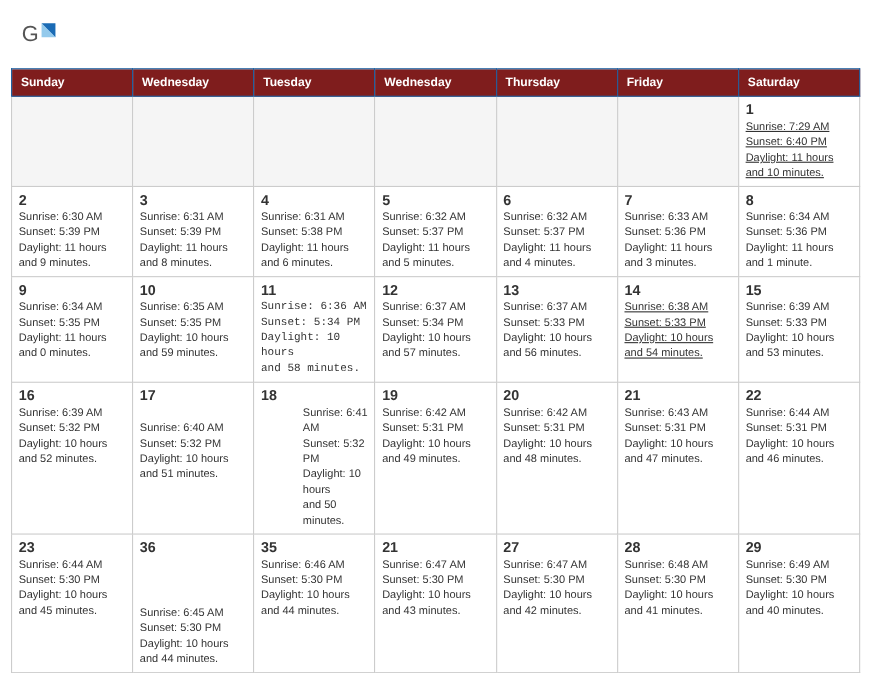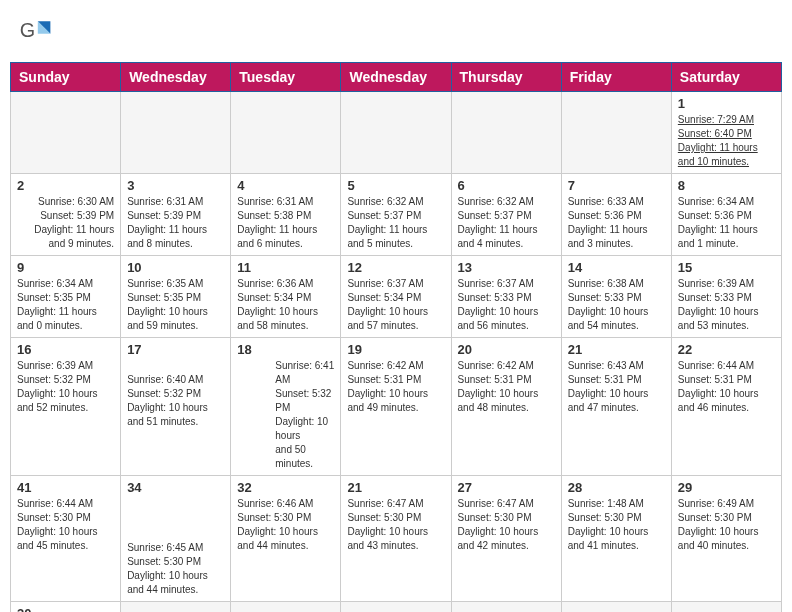--- a/index.html
+++ b/index.html
@@ -45,23 +45,23 @@
     .location {
       font-size: 14px;
       color: #555;
     }
     .calendar {
       width: 100%;
       border-collapse: collapse;
       border: 1px solid #ccc;
     }
     .calendar th {
-      background-color: #be185d;
+      background-color: #7f1d1d;
       color: #fff;
-      font-size: 14px;
+      font-size: 11px;
       font-weight: bold;
       padding: 6px 8px;
       text-align: left;
       border: 1px solid #2060a0;
     }
     .calendar td {
       width: calc(100% / 7);
       vertical-align: top;
       padding: 4px 6px;
       border: 1px solid #ccc;
@@ -136,21 +136,21 @@
           <span class="day-number">1</span>
           <div class="day-info" style="white-space: pre-line; text-decoration: underline;">Sunrise: 7:29 AM
 Sunset: 6:40 PM
 Daylight: 11 hours
 and 10 minutes.</div>
         </td>
       </tr>
       <tr>
         <td>
           <span class="day-number">2</span>
-          <div class="day-info" style="white-space: pre-line; text-align: right;">Sunrise: 6:30 AM
+          <div class="day-info" style="white-space: pre-line;">Sunrise: 6:30 AM
 Sunset: 5:39 PM
 Daylight: 11 hours
 and 9 minutes.</div>
         </td>
         <td>
           <span class="day-number">3</span>
           <div class="day-info" style="white-space: pre-line;">Sunrise: 6:31 AM
 Sunset: 5:39 PM
 Daylight: 11 hours
 and 8 minutes.</div>
@@ -201,42 +201,42 @@
         </td>
         <td>
           <span class="day-number">10</span>
           <div class="day-info" style="white-space: pre-line;">Sunrise: 6:35 AM
 Sunset: 5:35 PM
 Daylight: 10 hours
 and 59 minutes.</div>
         </td>
         <td>
           <span class="day-number">11</span>
-          <div class="day-info" style="white-space: pre-line;">Sunrise: 6:36 AM
+          <div class="day-info" style="white-space: pre-line; font-family: Liberation Mono, monospace;">Sunrise: 6:36 AM
 Sunset: 5:34 PM
 Daylight: 10 hours
 and 58 minutes.</div>
         </td>
         <td>
           <span class="day-number">12</span>
           <div class="day-info" style="white-space: pre-line;">Sunrise: 6:37 AM
 Sunset: 5:34 PM
 Daylight: 10 hours
 and 57 minutes.</div>
         </td>
         <td>
           <span class="day-number">13</span>
           <div class="day-info" style="white-space: pre-line;">Sunrise: 6:37 AM
 Sunset: 5:33 PM
 Daylight: 10 hours
 and 56 minutes.</div>
         </td>
         <td>
           <span class="day-number">14</span>
-          <div class="day-info" style="white-space: pre-line;">Sunrise: 6:38 AM
+          <div class="day-info" style="white-space: pre-line; text-decoration: underline;">Sunrise: 6:38 AM
 Sunset: 5:33 PM
 Daylight: 10 hours
 and 54 minutes.</div>
         </td>
         <td>
           <span class="day-number">15</span>
           <div class="day-info" style="white-space: pre-line;">Sunrise: 6:39 AM
 Sunset: 5:33 PM
 Daylight: 10 hours
 and 53 minutes.</div>
@@ -288,35 +288,35 @@
         <td>
           <span class="day-number">22</span>
           <div class="day-info" style="white-space: pre-line;">Sunrise: 6:44 AM
 Sunset: 5:31 PM
 Daylight: 10 hours
 and 46 minutes.</div>
         </td>
       </tr>
       <tr>
         <td>
-          <span class="day-number">41</span>
+          <span class="day-number">23</span>
           <div class="day-info" style="white-space: pre-line;">Sunrise: 6:44 AM
 Sunset: 5:30 PM
 Daylight: 10 hours
 and 45 minutes.</div>
         </td>
         <td>
-          <span class="day-number">34</span>
+          <span class="day-number">36</span>
           <div class="day-info" style="white-space: pre-line; margin-top: 46px;">Sunrise: 6:45 AM
 Sunset: 5:30 PM
 Daylight: 10 hours
 and 44 minutes.</div>
         </td>
         <td>
-          <span class="day-number">32</span>
+          <span class="day-number">35</span>
           <div class="day-info" style="white-space: pre-line;">Sunrise: 6:46 AM
 Sunset: 5:30 PM
 Daylight: 10 hours
 and 44 minutes.</div>
         </td>
         <td>
           <span class="day-number">21</span>
           <div class="day-info" style="white-space: pre-line;">Sunrise: 6:47 AM
 Sunset: 5:30 PM
 Daylight: 10 hours
@@ -324,21 +324,21 @@
         </td>
         <td>
           <span class="day-number">27</span>
           <div class="day-info" style="white-space: pre-line;">Sunrise: 6:47 AM
 Sunset: 5:30 PM
 Daylight: 10 hours
 and 42 minutes.</div>
         </td>
         <td>
           <span class="day-number">28</span>
-          <div class="day-info" style="white-space: pre-line;">Sunrise: 1:48 AM
+          <div class="day-info" style="white-space: pre-line;">Sunrise: 6:48 AM
 Sunset: 5:30 PM
 Daylight: 10 hours
 and 41 minutes.</div>
         </td>
         <td>
           <span class="day-number">29</span>
           <div class="day-info" style="white-space: pre-line;">Sunrise: 6:49 AM
 Sunset: 5:30 PM
 Daylight: 10 hours
 and 40 minutes.</div>

